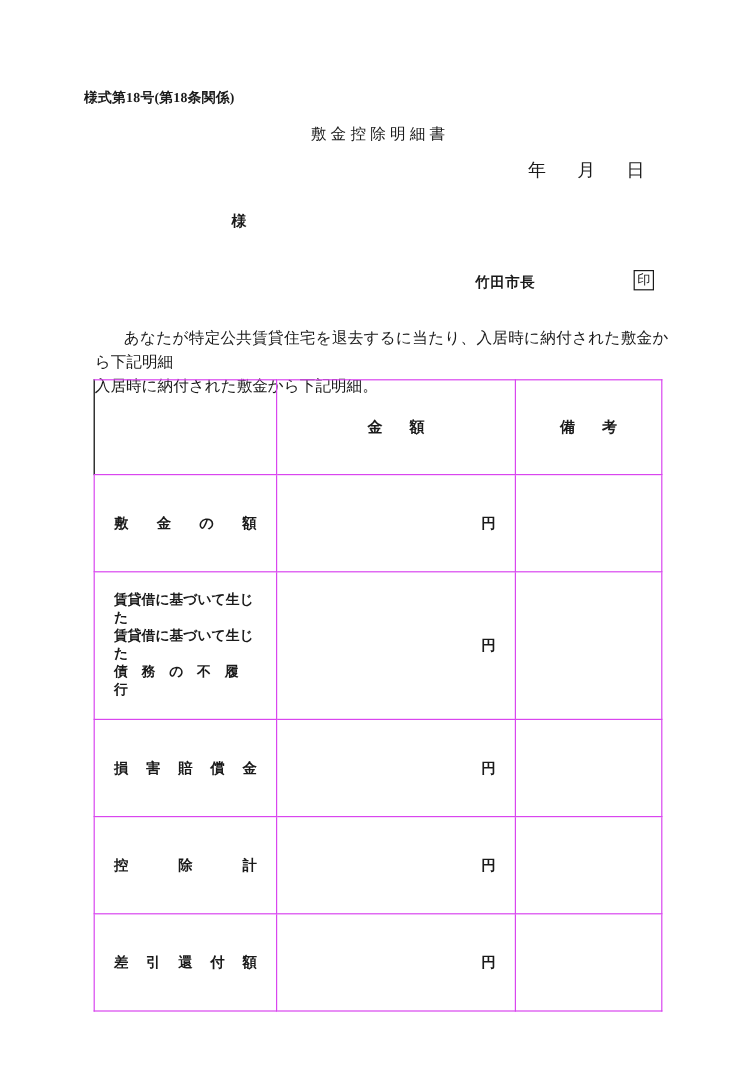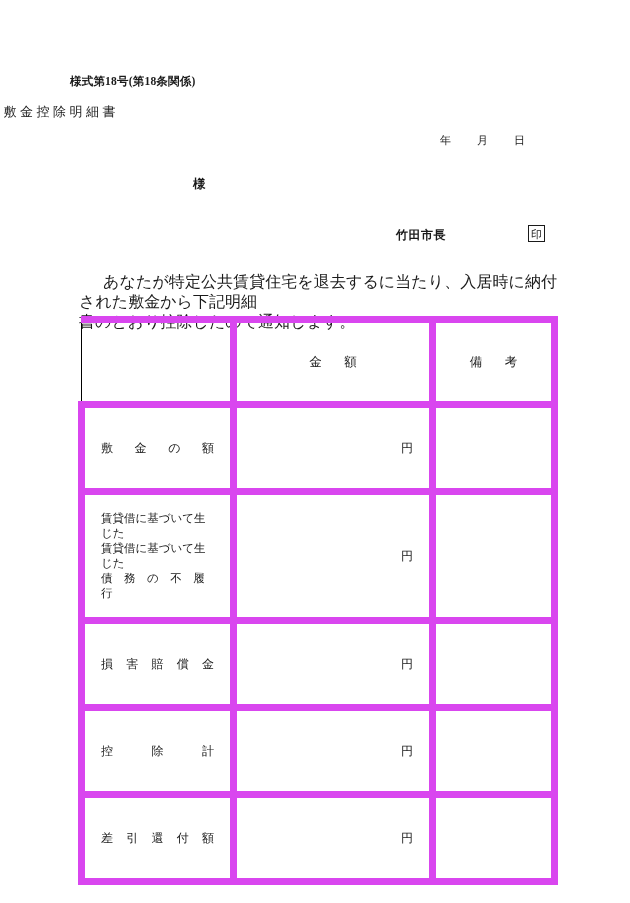--- a/index.html
+++ b/index.html
@@ -27,30 +27,30 @@
     font-size: 11.5px;
     font-weight: bold;
     letter-spacing: 0.2px;
     white-space: nowrap;
   }
   .doc-title {
     position: absolute;
     left: 0;
     top: 103px;
     width: 630px;
-    text-align: left;
+    text-align: center;
     font-size: 13px;
     letter-spacing: 3.5px;
     text-indent: 3.5px;
   }
   .date-line {
     position: absolute;
     left: 440px;
     top: 133px;
-    font-size: 11px;
+    font-size: 15px;
     white-space: nowrap;
   }
   .date-line span.gap {
     display: inline-block;
     width: 26px;
   }
   .addressee {
     position: absolute;
     left: 193px;
     top: 176px;
@@ -76,41 +76,41 @@
     font-size: 11px;
     line-height: 17px;
     text-align: center;
     box-sizing: border-box;
   }
   .body-text {
     position: absolute;
     left: 79px;
     top: 272px;
     width: 478px;
-    font-size: 16px;
+    font-size: 13px;
     line-height: 20px;
     text-align: justify;
   }
   .body-text .indent {
     display: inline-block;
     width: 24px;
   }
   table.detail {
     position: absolute;
     left: 78px;
     top: 316px;
     width: 473px;
     border-collapse: collapse;
     table-layout: fixed;
   }
   table.detail th,
   table.detail td {
-    border: 7px solid #d946ef;
+    border: 1px solid #d946ef;
     padding: 16px;
-    font-weight: normal;
+    font-weight: bold;
     vertical-align: middle;
   }
   col.c-label { width: 152px; }
   col.c-amount { width: 199px; }
   col.c-note { width: 122px; }
 
   table.detail thead th {
     height: 46px;
     font-size: 12.5px;
     letter-spacing: 5px;
@@ -156,21 +156,21 @@
     <span>年</span><span class="gap"></span><span>月</span><span class="gap"></span><span>日</span>
   </div>
 
   <div class="addressee">様</div>
 
   <div class="issuer">竹田市長</div>
   <div class="seal">印</div>
 
   <div class="body-text">
     <span class="indent"></span><span>あなたが特定公共賃貸住宅を退去するに当たり、入居時に納付された敷金から下記明細</span><br>
-    <span>書のとおり控除したので通知します。</span>
+    <span>入居時に納付された敷金から下記明細。</span>
   </div>
 
   <table class="detail">
     <colgroup>
       <col class="c-label">
       <col class="c-amount">
       <col class="c-note">
     </colgroup>
     <thead>
       <tr>

